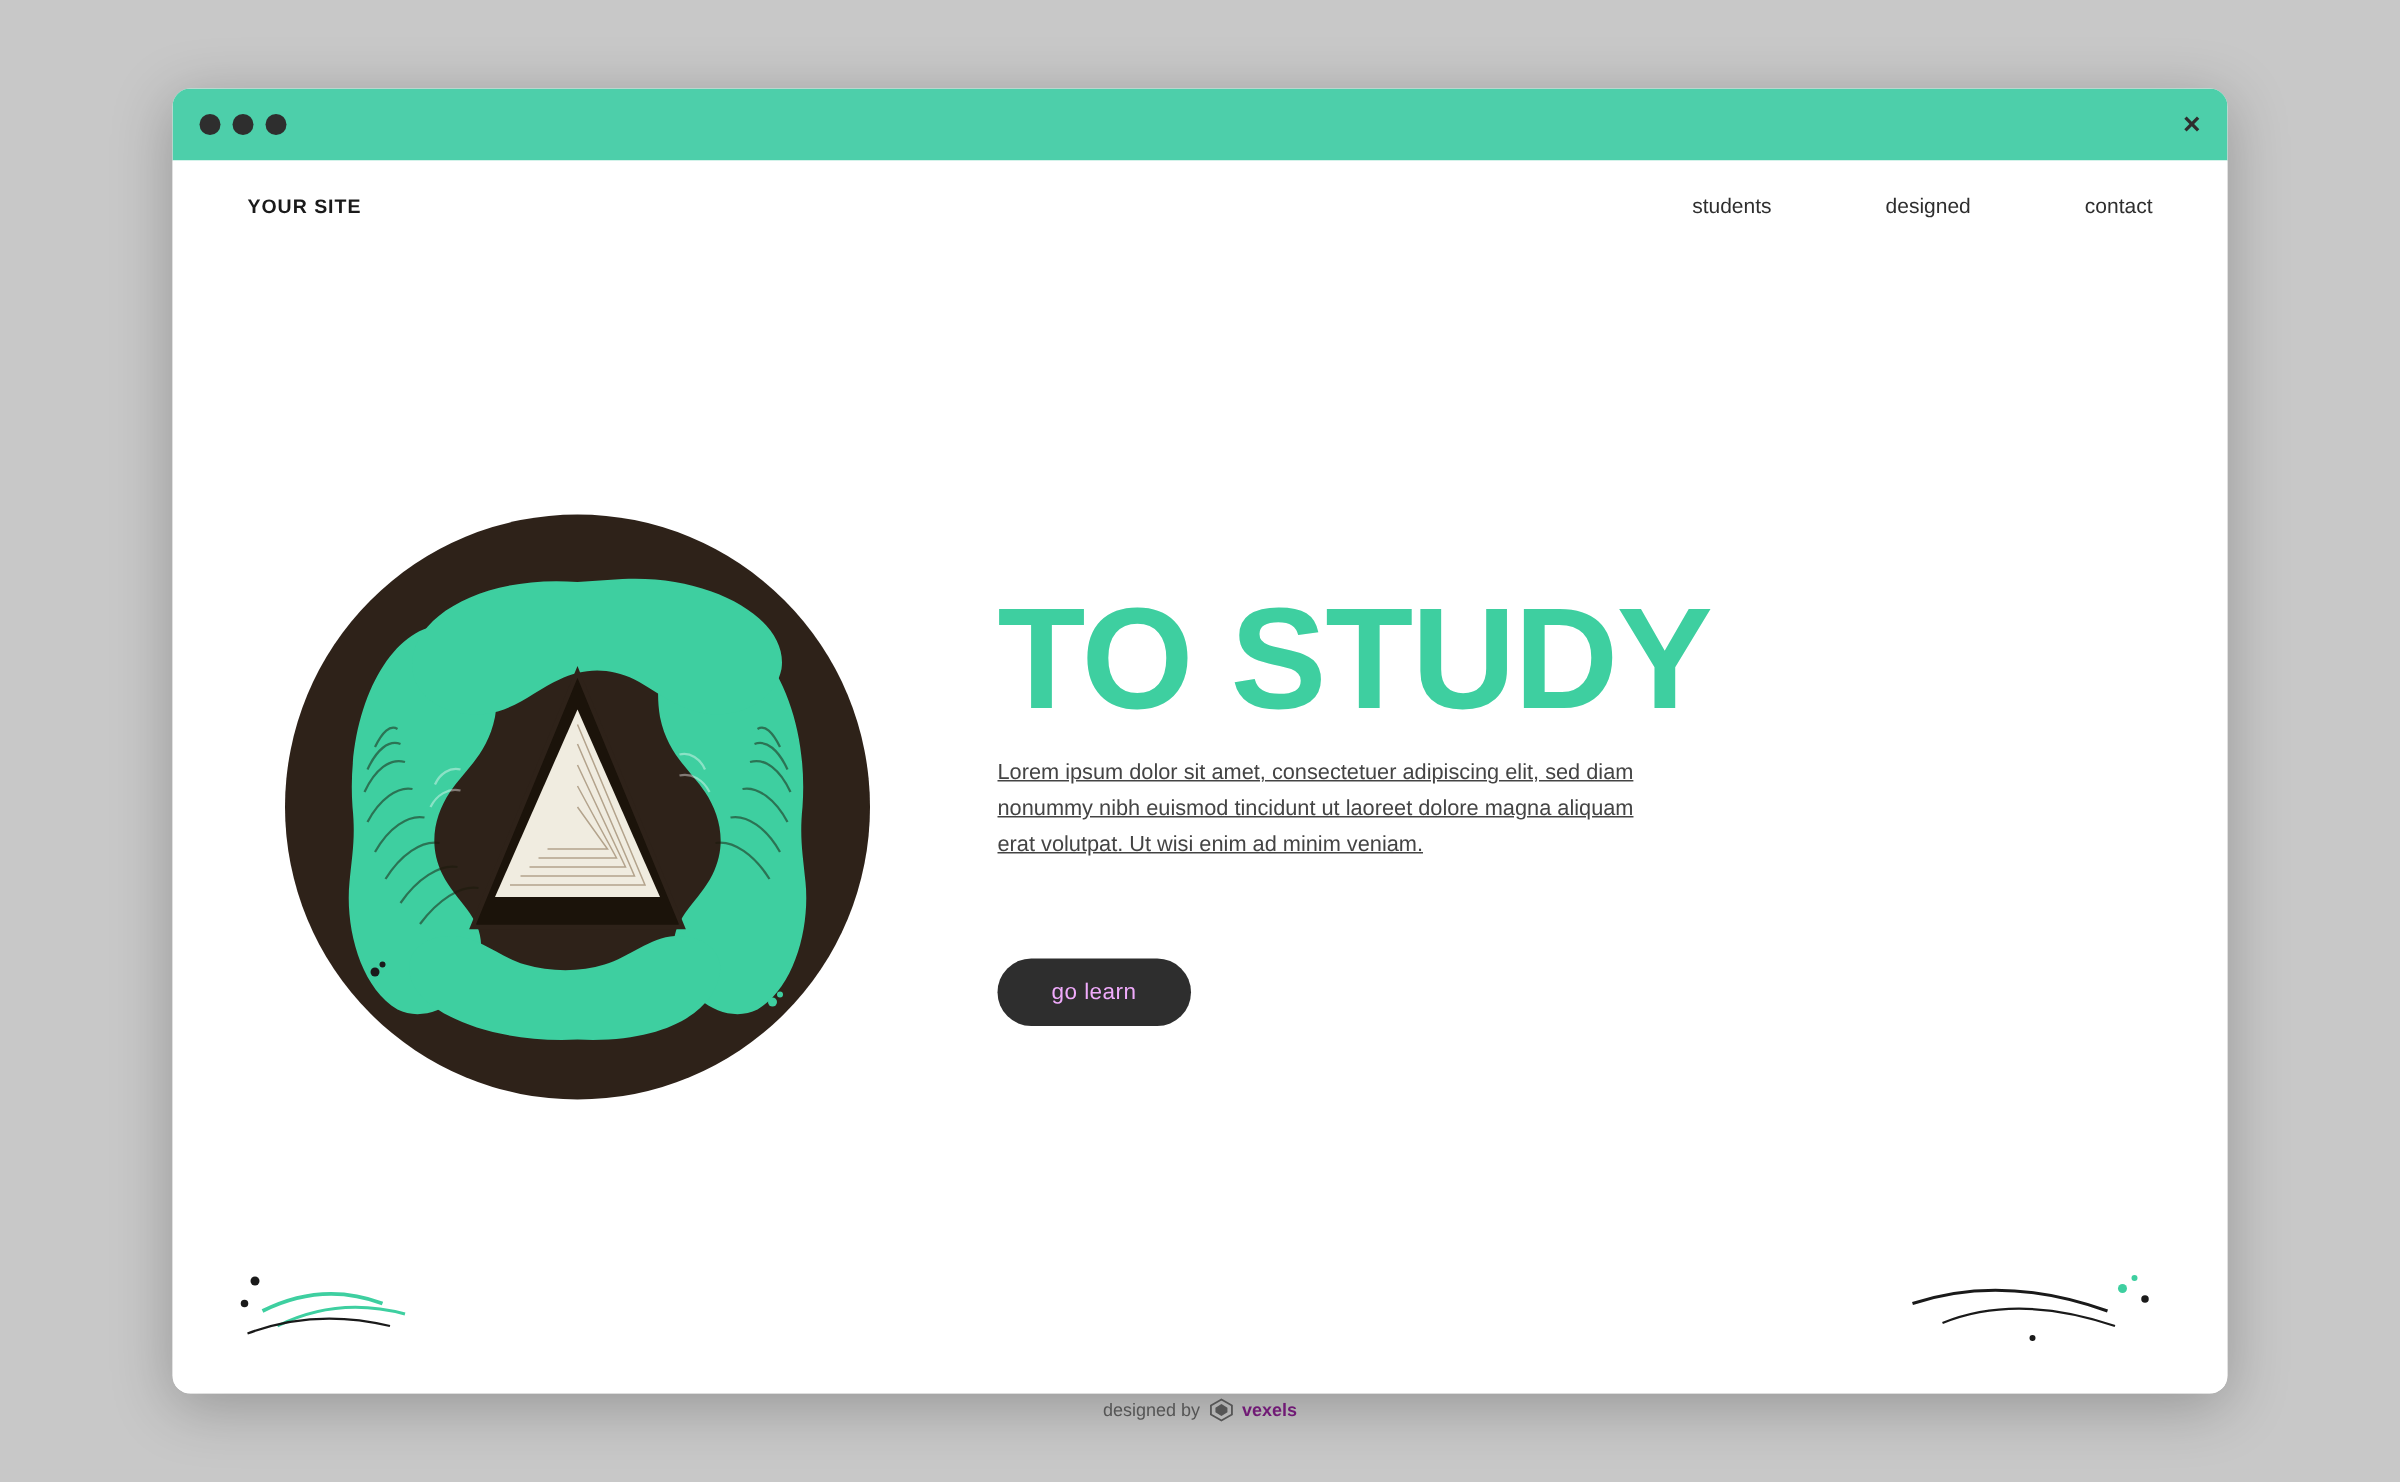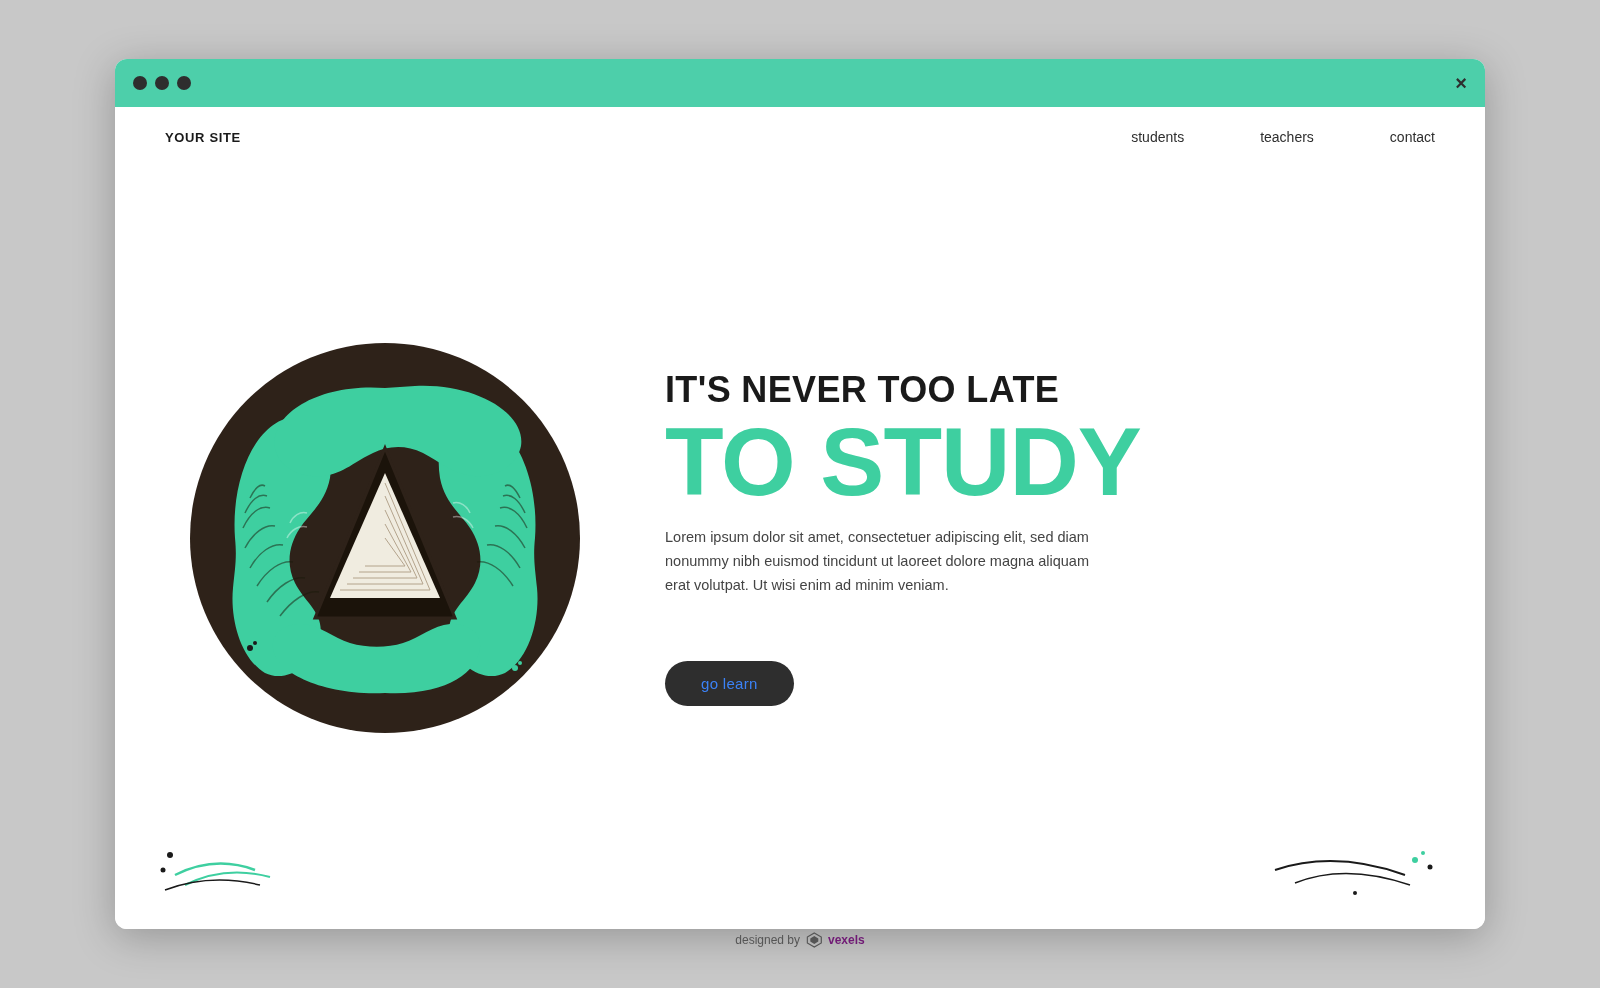--- a/index.html
+++ b/index.html
@@ -143,26 +143,27 @@
       line-height: 1;
       margin-bottom: 16px;
     }
 
     .hero-body {
       font-size: 14.5px;
       color: #444;
       line-height: 1.65;
       max-width: 430px;
       margin-bottom: 34px;
+      text-decoration: underline;
     }
 
     .cta-button {
       display: inline-block;
       background: #2e2e2e;
-      color: #3b82f6;
+      color: #f0abfc;
       font-size: 15px;
       font-weight: 500;
       padding: 14px 36px;
       border-radius: 30px;
       cursor: pointer;
       letter-spacing: 0.02em;
       position: relative;
       margin-top: 29px;
     }
 
@@ -192,21 +193,21 @@
     </div>
     <div class="close-btn">×</div>
   </div>
 
   <div class="browser-content">
 
     <nav class="nav">
       <div class="nav-logo">YOUR SITE</div>
       <div class="nav-links">
         <a class="nav-link">students</a>
-        <a class="nav-link">teachers</a>
+        <a class="nav-link">designed</a>
         <a class="nav-link">contact</a>
       </div>
     </nav>
 
     <div class="hero">
 
       <div class="illustration-wrapper">
         <svg class="illustration-svg" viewBox="0 0 420 420" xmlns="http://www.w3.org/2000/svg">
 
           <circle cx="210" cy="210" r="195" fill="#2e2219"></circle>
@@ -261,21 +262,20 @@
           </g>
 
           <circle cx="75" cy="320" r="3" fill="#1a1a1a"></circle>
           <circle cx="80" cy="315" r="2" fill="#1a1a1a"></circle>
           <circle cx="340" cy="340" r="3" fill="#3ecfa0"></circle>
           <circle cx="345" cy="335" r="2" fill="#3ecfa0"></circle>
         </svg>
       </div>
 
       <div class="hero-text">
-        <div class="hero-subtitle">IT'S NEVER TOO LATE</div>
         <div class="hero-title">TO STUDY</div>
         <p class="hero-body">Lorem ipsum dolor sit amet, consectetuer adipiscing elit, sed diam nonummy nibh euismod tincidunt ut laoreet dolore magna aliquam erat volutpat. Ut wisi enim ad minim veniam.</p>
         <div class="cta-button">go learn</div>
       </div>
 
       <div class="deco-bottom-left">
         <svg width="180" height="80" viewBox="0 0 180 80">
           <path d="M20,50 Q60,30 100,45" stroke="#3ecfa0" stroke-width="2.5" fill="none"></path>
           <path d="M30,60 Q70,40 115,52" stroke="#3ecfa0" stroke-width="2" fill="none"></path>
           <path d="M10,65 Q55,48 105,60" stroke="#1a1a1a" stroke-width="1.5" fill="none"></path>

